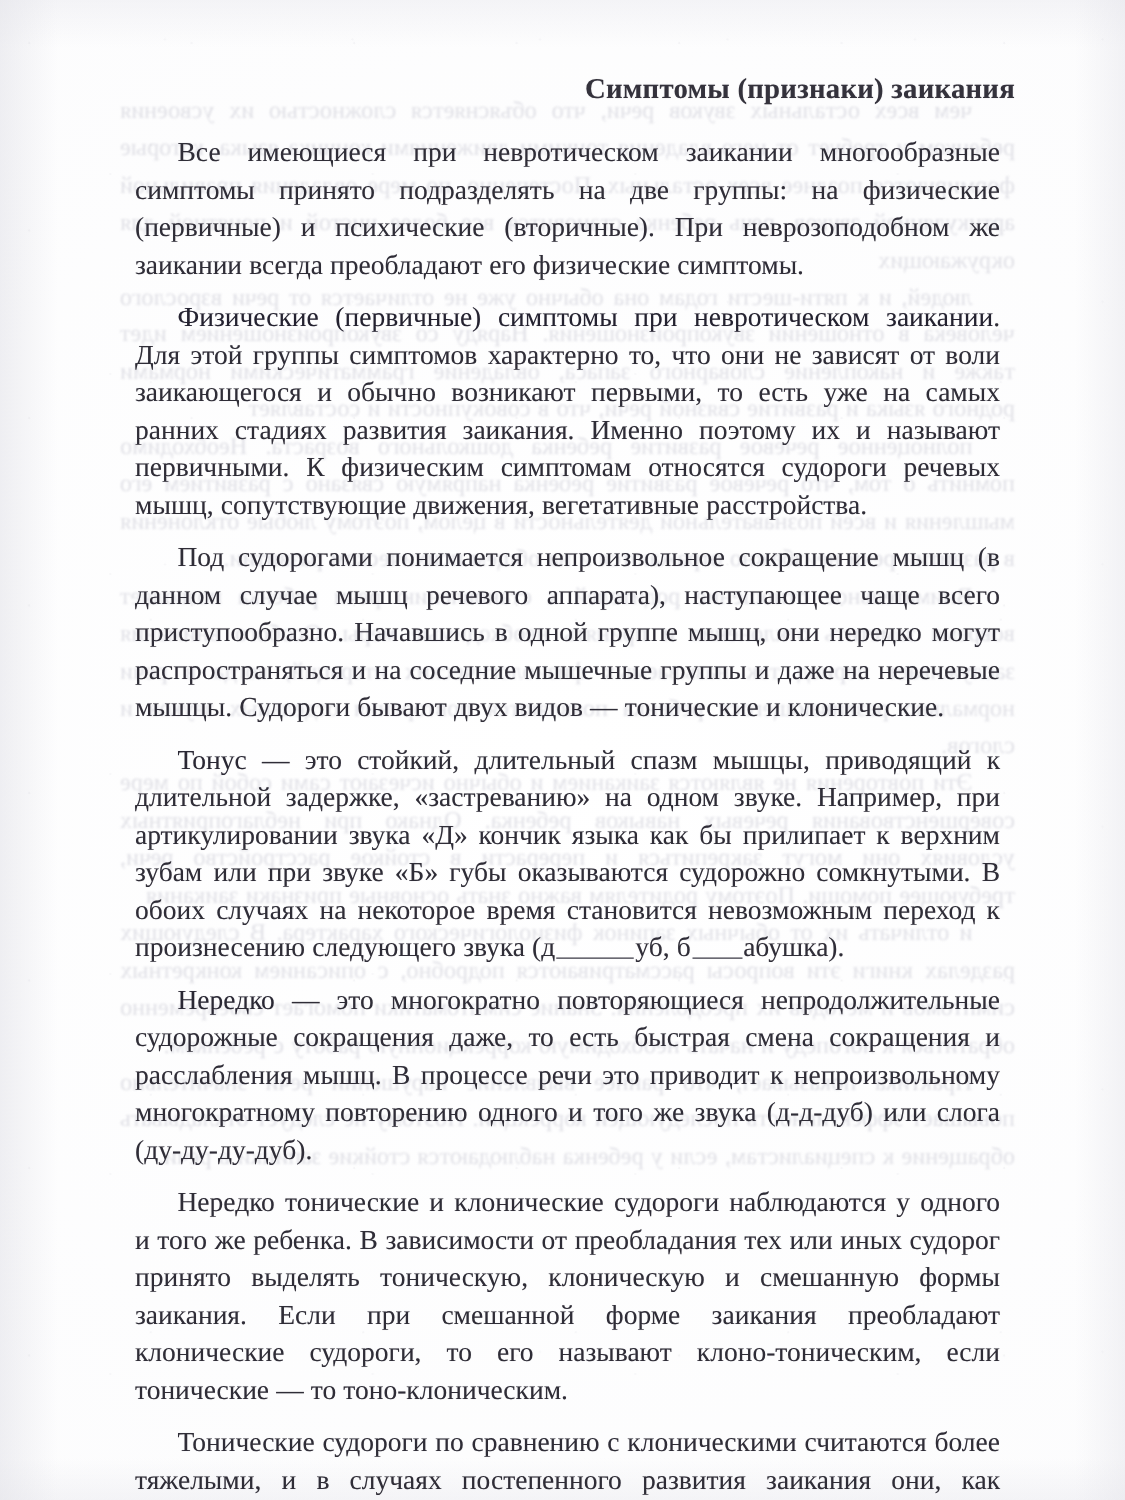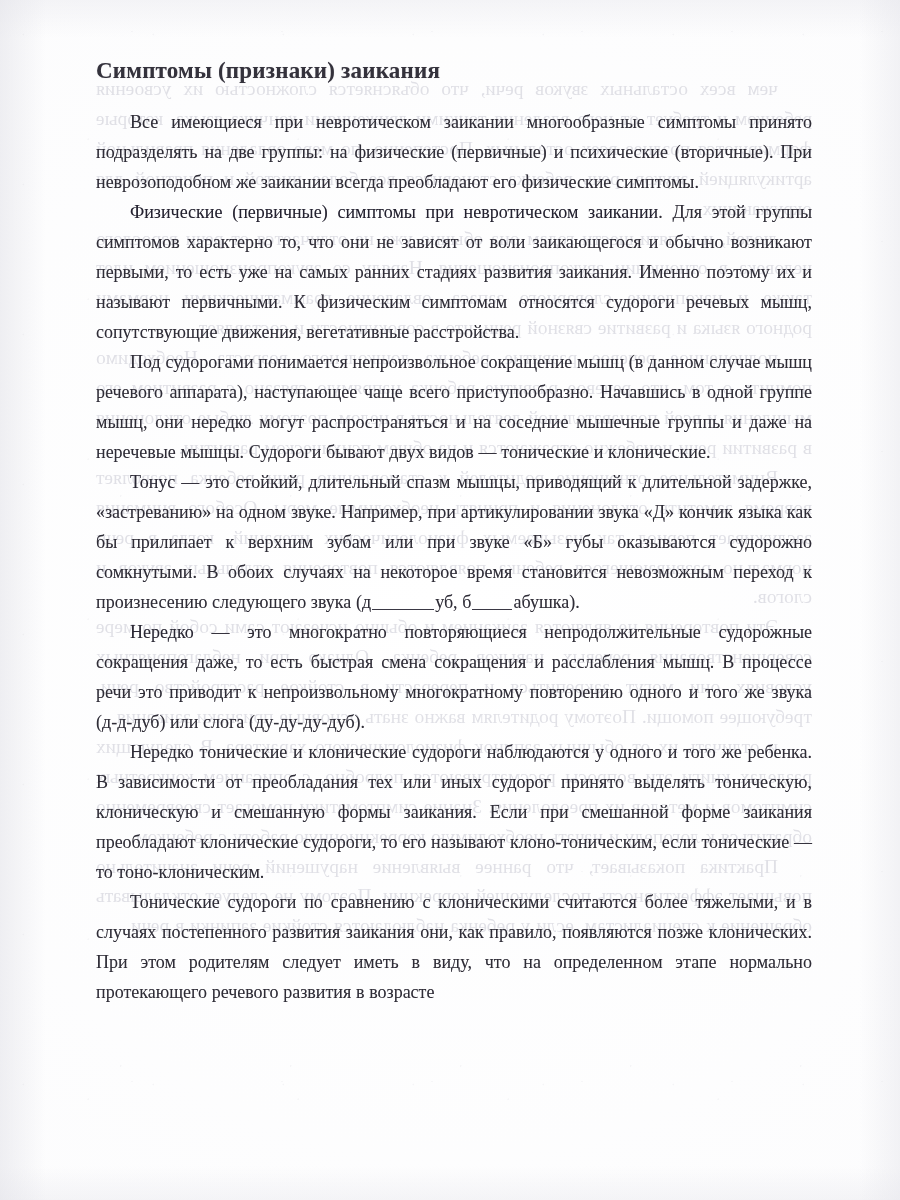--- a/index.html
+++ b/index.html
@@ -64,34 +64,34 @@
   .textblock {
     position: absolute;
     left: 96px;
     top: 58px;
     width: 716px;
   }
 
   .page-title {
     font-size: 23px;
     font-weight: bold;
-    text-align: left;
+    text-align: right;
     color: #34323c;
     letter-spacing: 0.2px;
     margin: 0 0 23px 0;
     text-shadow: 0 0 0.7px rgba(60,58,70,0.35);
   }
 
   .para {
-    font-size: 18px;
+    font-size: 22px;
     line-height: 30px;
     text-align: justify;
     text-indent: 34px;
     color: #2f2d37;
-    margin: 0;
+    margin: 12px;
     word-spacing: 0.2px;
     text-shadow: 0 0 0.55px rgba(55,53,65,0.30);
   }
   .para.last-tight { text-align: justify; }
 
   .lead-bold {
     font-weight: normal;
     color: #242230;
   }
   .lead-italic {

